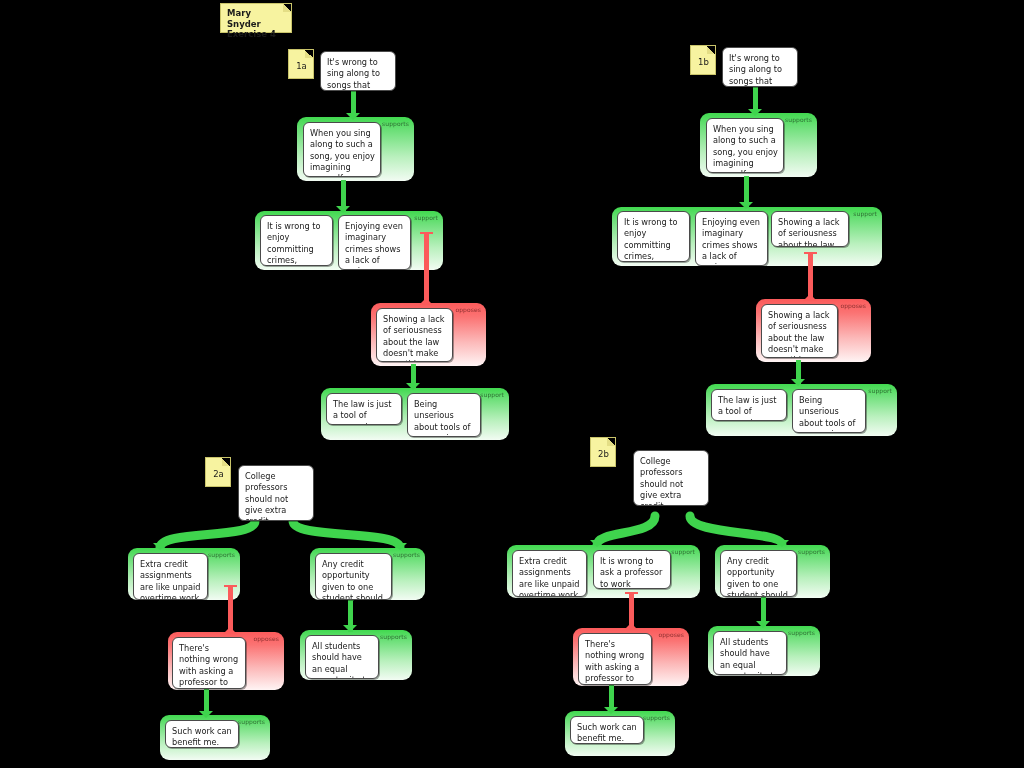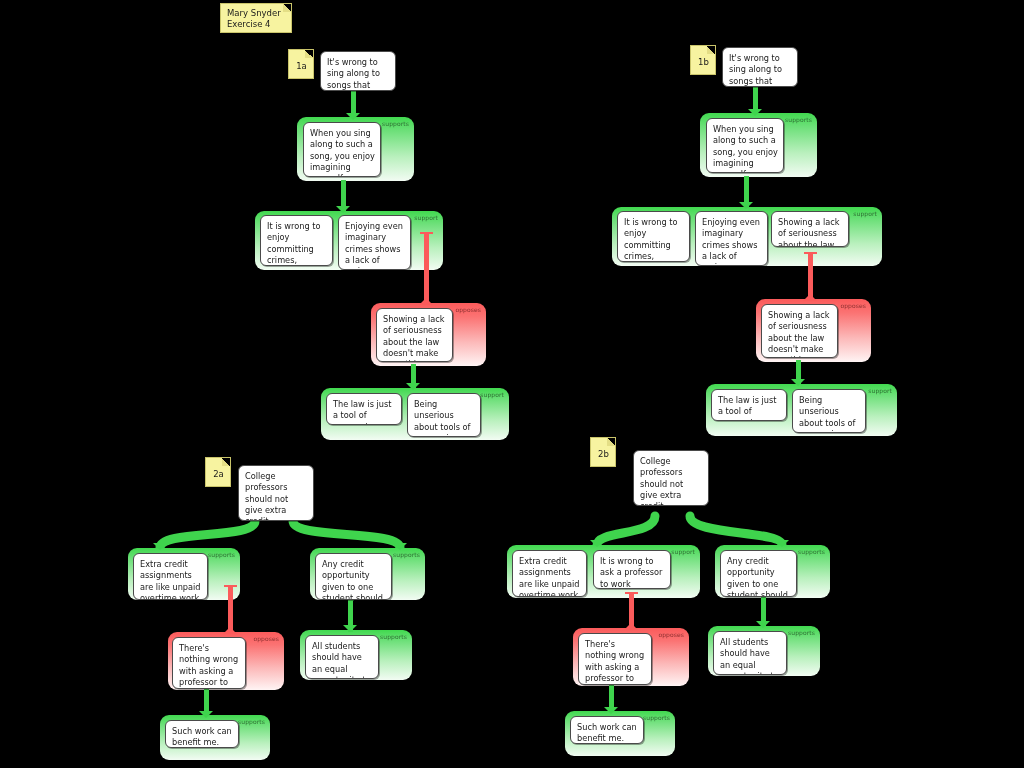--- a/index.html
+++ b/index.html
@@ -71,21 +71,21 @@
 
   <svg id="links" viewBox="0 0 1024 768">
 
     <path d="M 255 521 C 255 540 160 529 160 548" stroke="#3fd44d" stroke-width="9" fill="none" stroke-linecap="round"></path>
     <path d="M 293 521 C 293 540 400 529 400 548" stroke="#3fd44d" stroke-width="9" fill="none" stroke-linecap="round"></path>
 
     <path d="M 655 516 C 655 536 597 530 597 545" stroke="#3fd44d" stroke-width="9" fill="none" stroke-linecap="round"></path>
     <path d="M 690 516 C 690 536 782 530 782 545" stroke="#3fd44d" stroke-width="9" fill="none" stroke-linecap="round"></path>
   </svg>
 
-  <div class="note" style="left:220px;top:3px;width:72px;height:30px;">Mary Snyder
+  <div class="note" style="left:220px;top:3px;width:72px;height:30px;font-weight:bold;">Mary Snyder
 Exercise 4<span class="fold"></span></div>
   <div class="note" style="left:288px;top:49px;width:26px;height:30px;padding-top:11px;text-align:center;">1a<span class="fold"></span></div>
   <div class="note" style="left:690px;top:45px;width:26px;height:30px;padding-top:11px;text-align:center;">1b<span class="fold"></span></div>
   <div class="note" style="left:205px;top:457px;width:26px;height:30px;padding-top:11px;text-align:center;">2a<span class="fold"></span></div>
   <div class="note" style="left:590px;top:437px;width:26px;height:30px;padding-top:11px;text-align:center;">2b<span class="fold"></span></div>
 
   <div class="card root" style="left:320px;top:51px;width:76px;height:40px;">It's wrong to sing along to songs that glorify crime.</div>
 
   <div class="stub green" style="left:351px;top:90px;width:5px;height:28px;">
       <div class="bar"></div>

